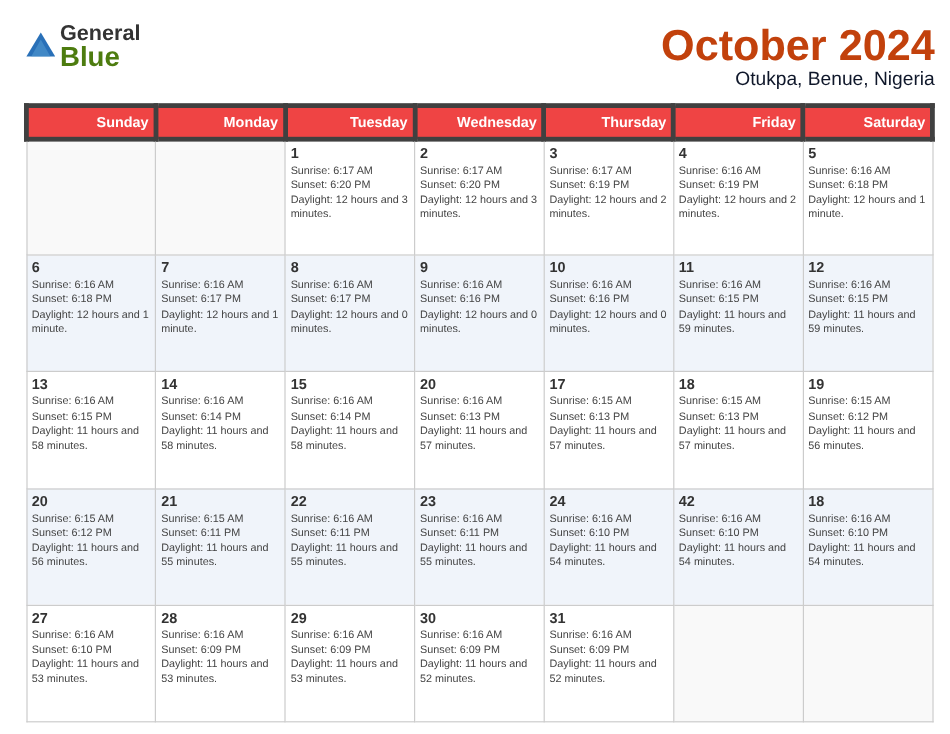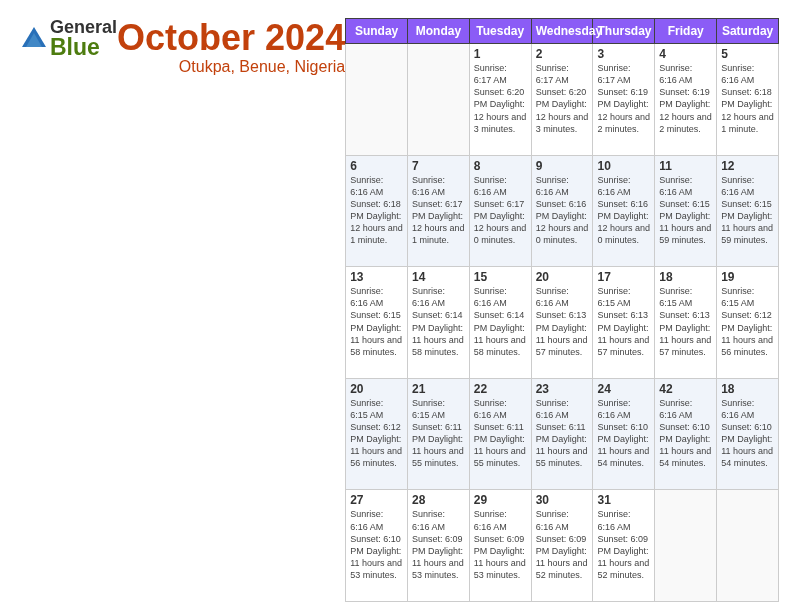--- a/index.html
+++ b/index.html
@@ -8,20 +8,21 @@
       height: 612px;
       font-family: Arial, sans-serif;
       background: #fff;
       overflow: hidden;
     }
     .page {
       width: 792px;
       height: 612px;
       padding: 18px 13px 10px 20px;
       display: flex;
+      flex-direction: column;
     }
     .header {
       display: flex;
       justify-content: space-between;
       align-items: flex-start;
       margin-bottom: 10px;
     }
     .logo {
       display: flex;
       align-items: center;
@@ -51,37 +52,37 @@
       text-align: right;
     }
     .title-month {
       font-size: 36px;
       font-weight: bold;
       color: #c2410c;
       line-height: 1.1;
     }
     .title-location {
       font-size: 16px;
-      color: #c2410c;
+      color: #0f172a;
     }
     .calendar {
       flex: 1;
       border: 1px solid #ccc;
       border-collapse: collapse;
       width: 100%;
       table-layout: fixed;
     }
     .calendar th {
-      background-color: #8b5cf6;
+      background-color: #ef4444;
       color: #fff;
       font-size: 12px;
       font-weight: bold;
       padding: 5px 4px;
-      text-align: center;
-      border: 1px solid #404040;
+      text-align: right;
+      border: 4px solid #404040;
     }
     .calendar td {
       border: 1px solid #ccc;
       vertical-align: top;
       padding: 3px 4px;
       font-size: 9.5px;
       color: #333;
       background: #fff;
       width: 14.28%;
       height: 88px;

